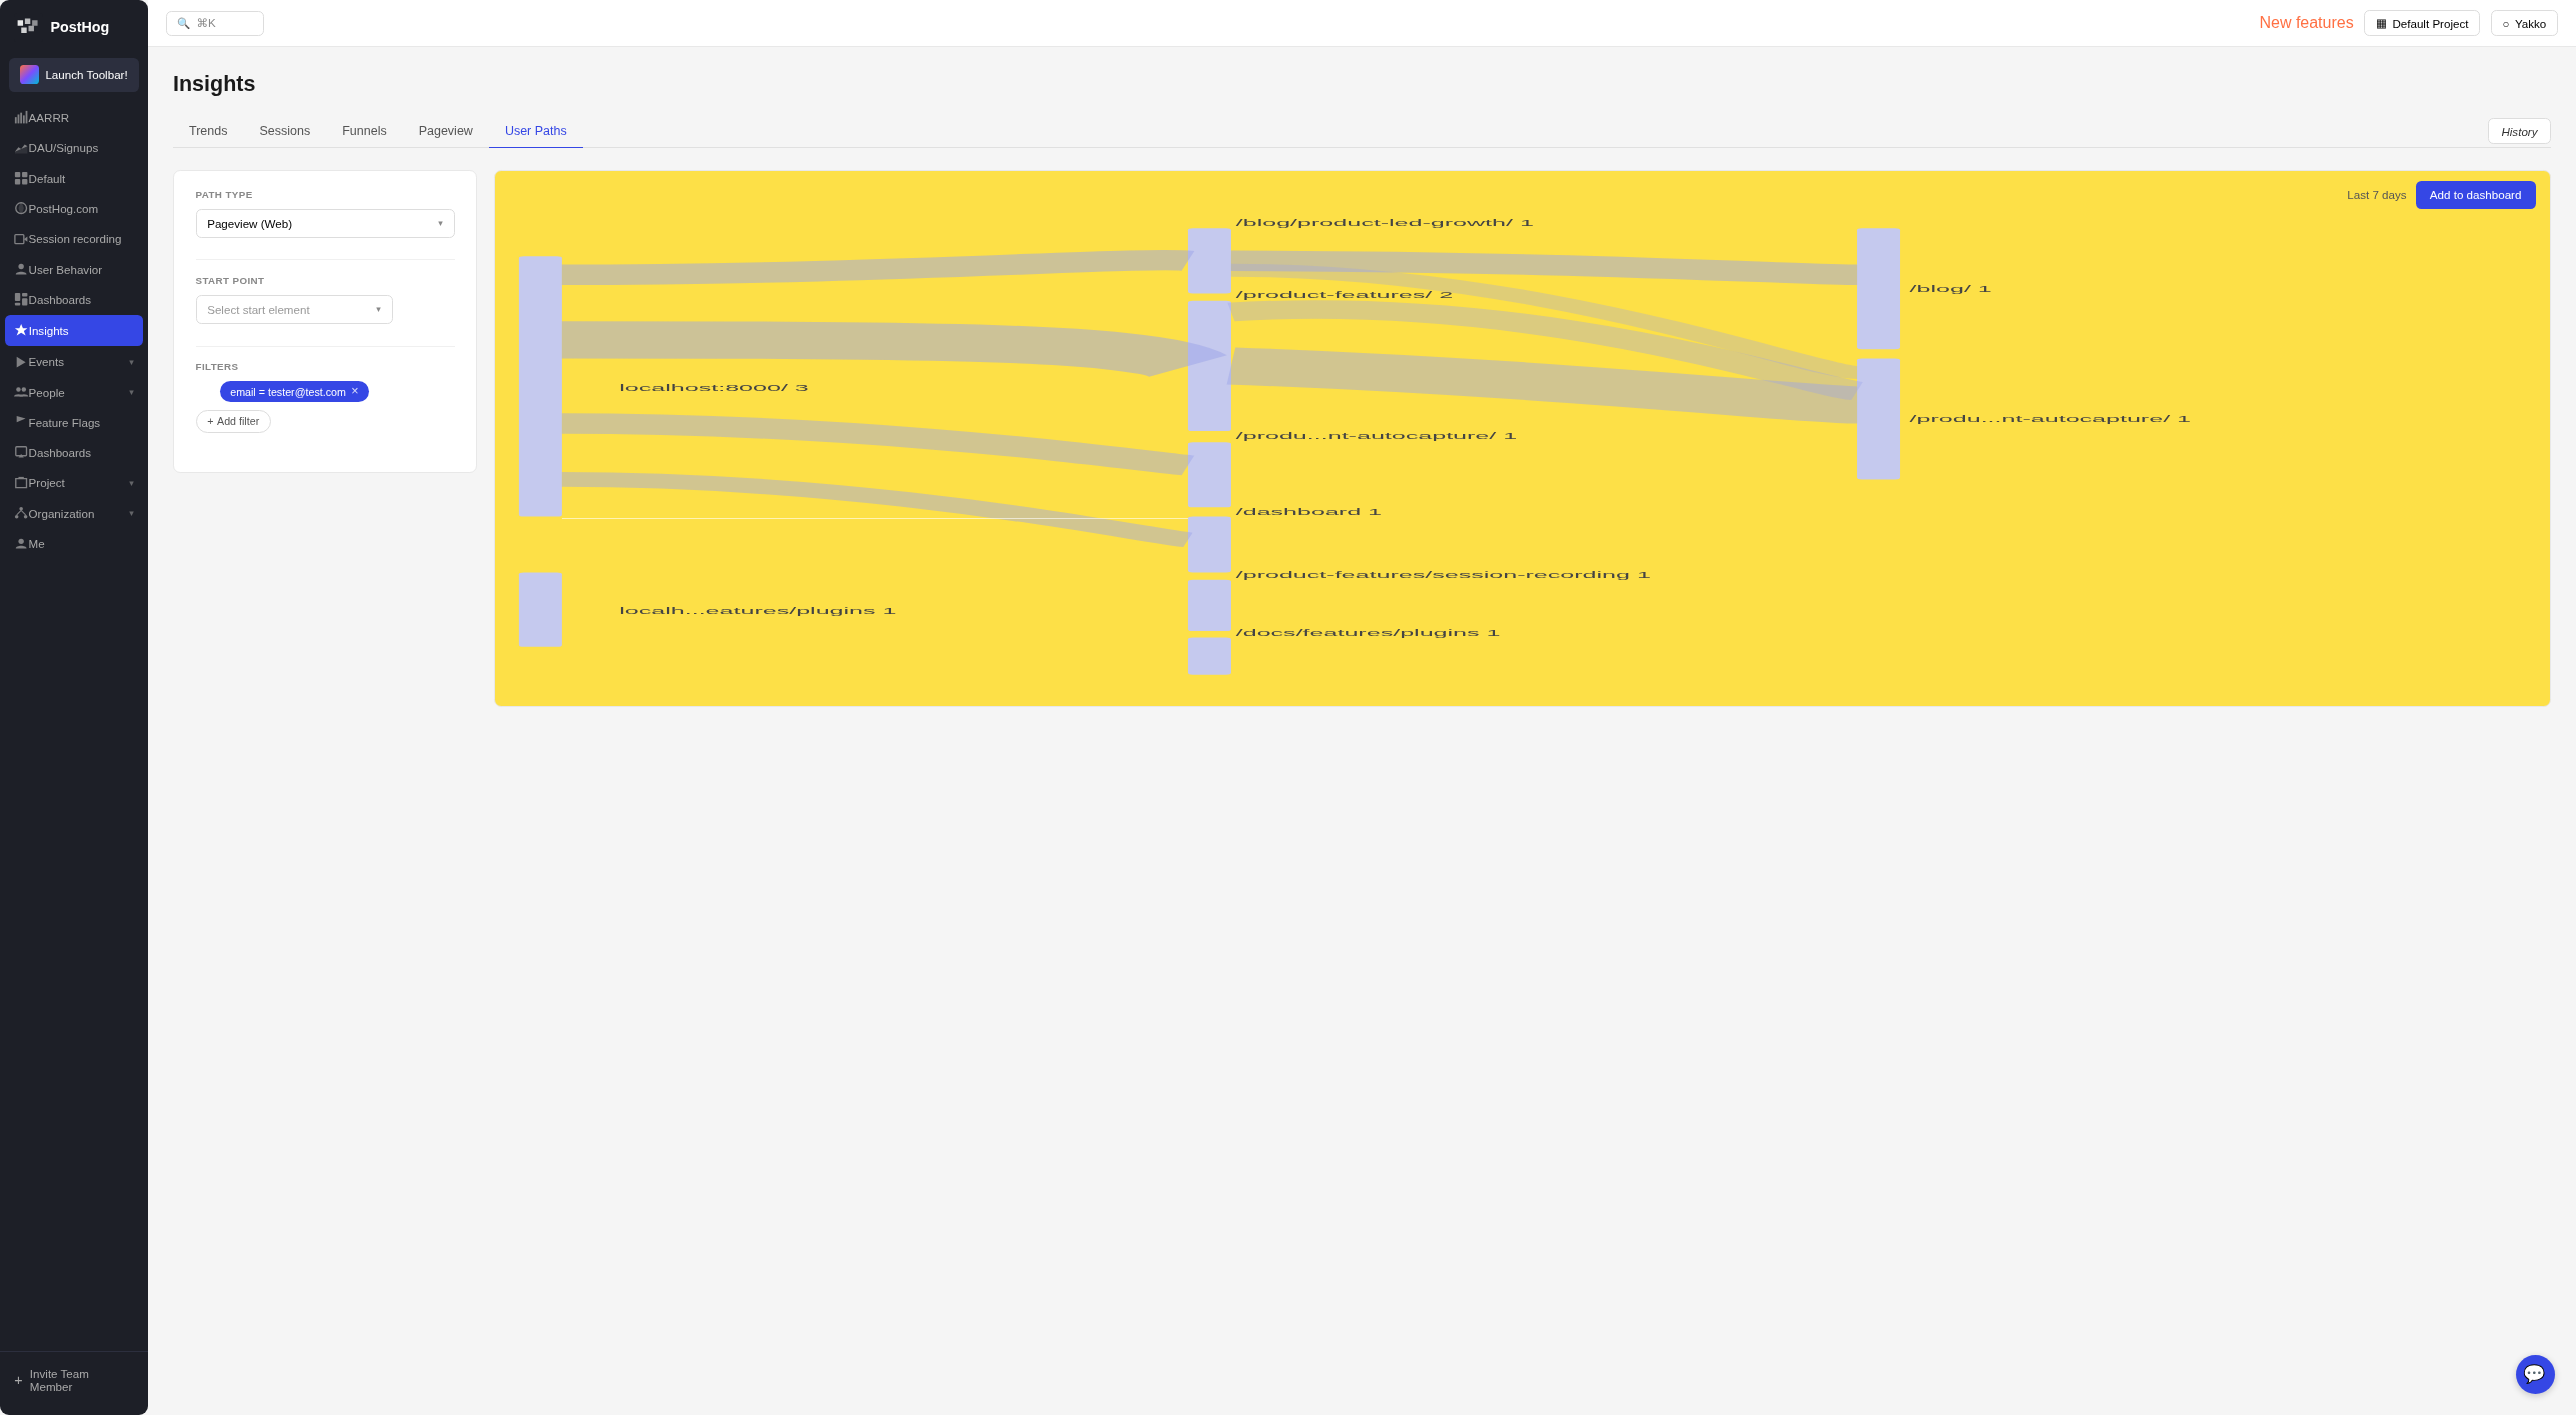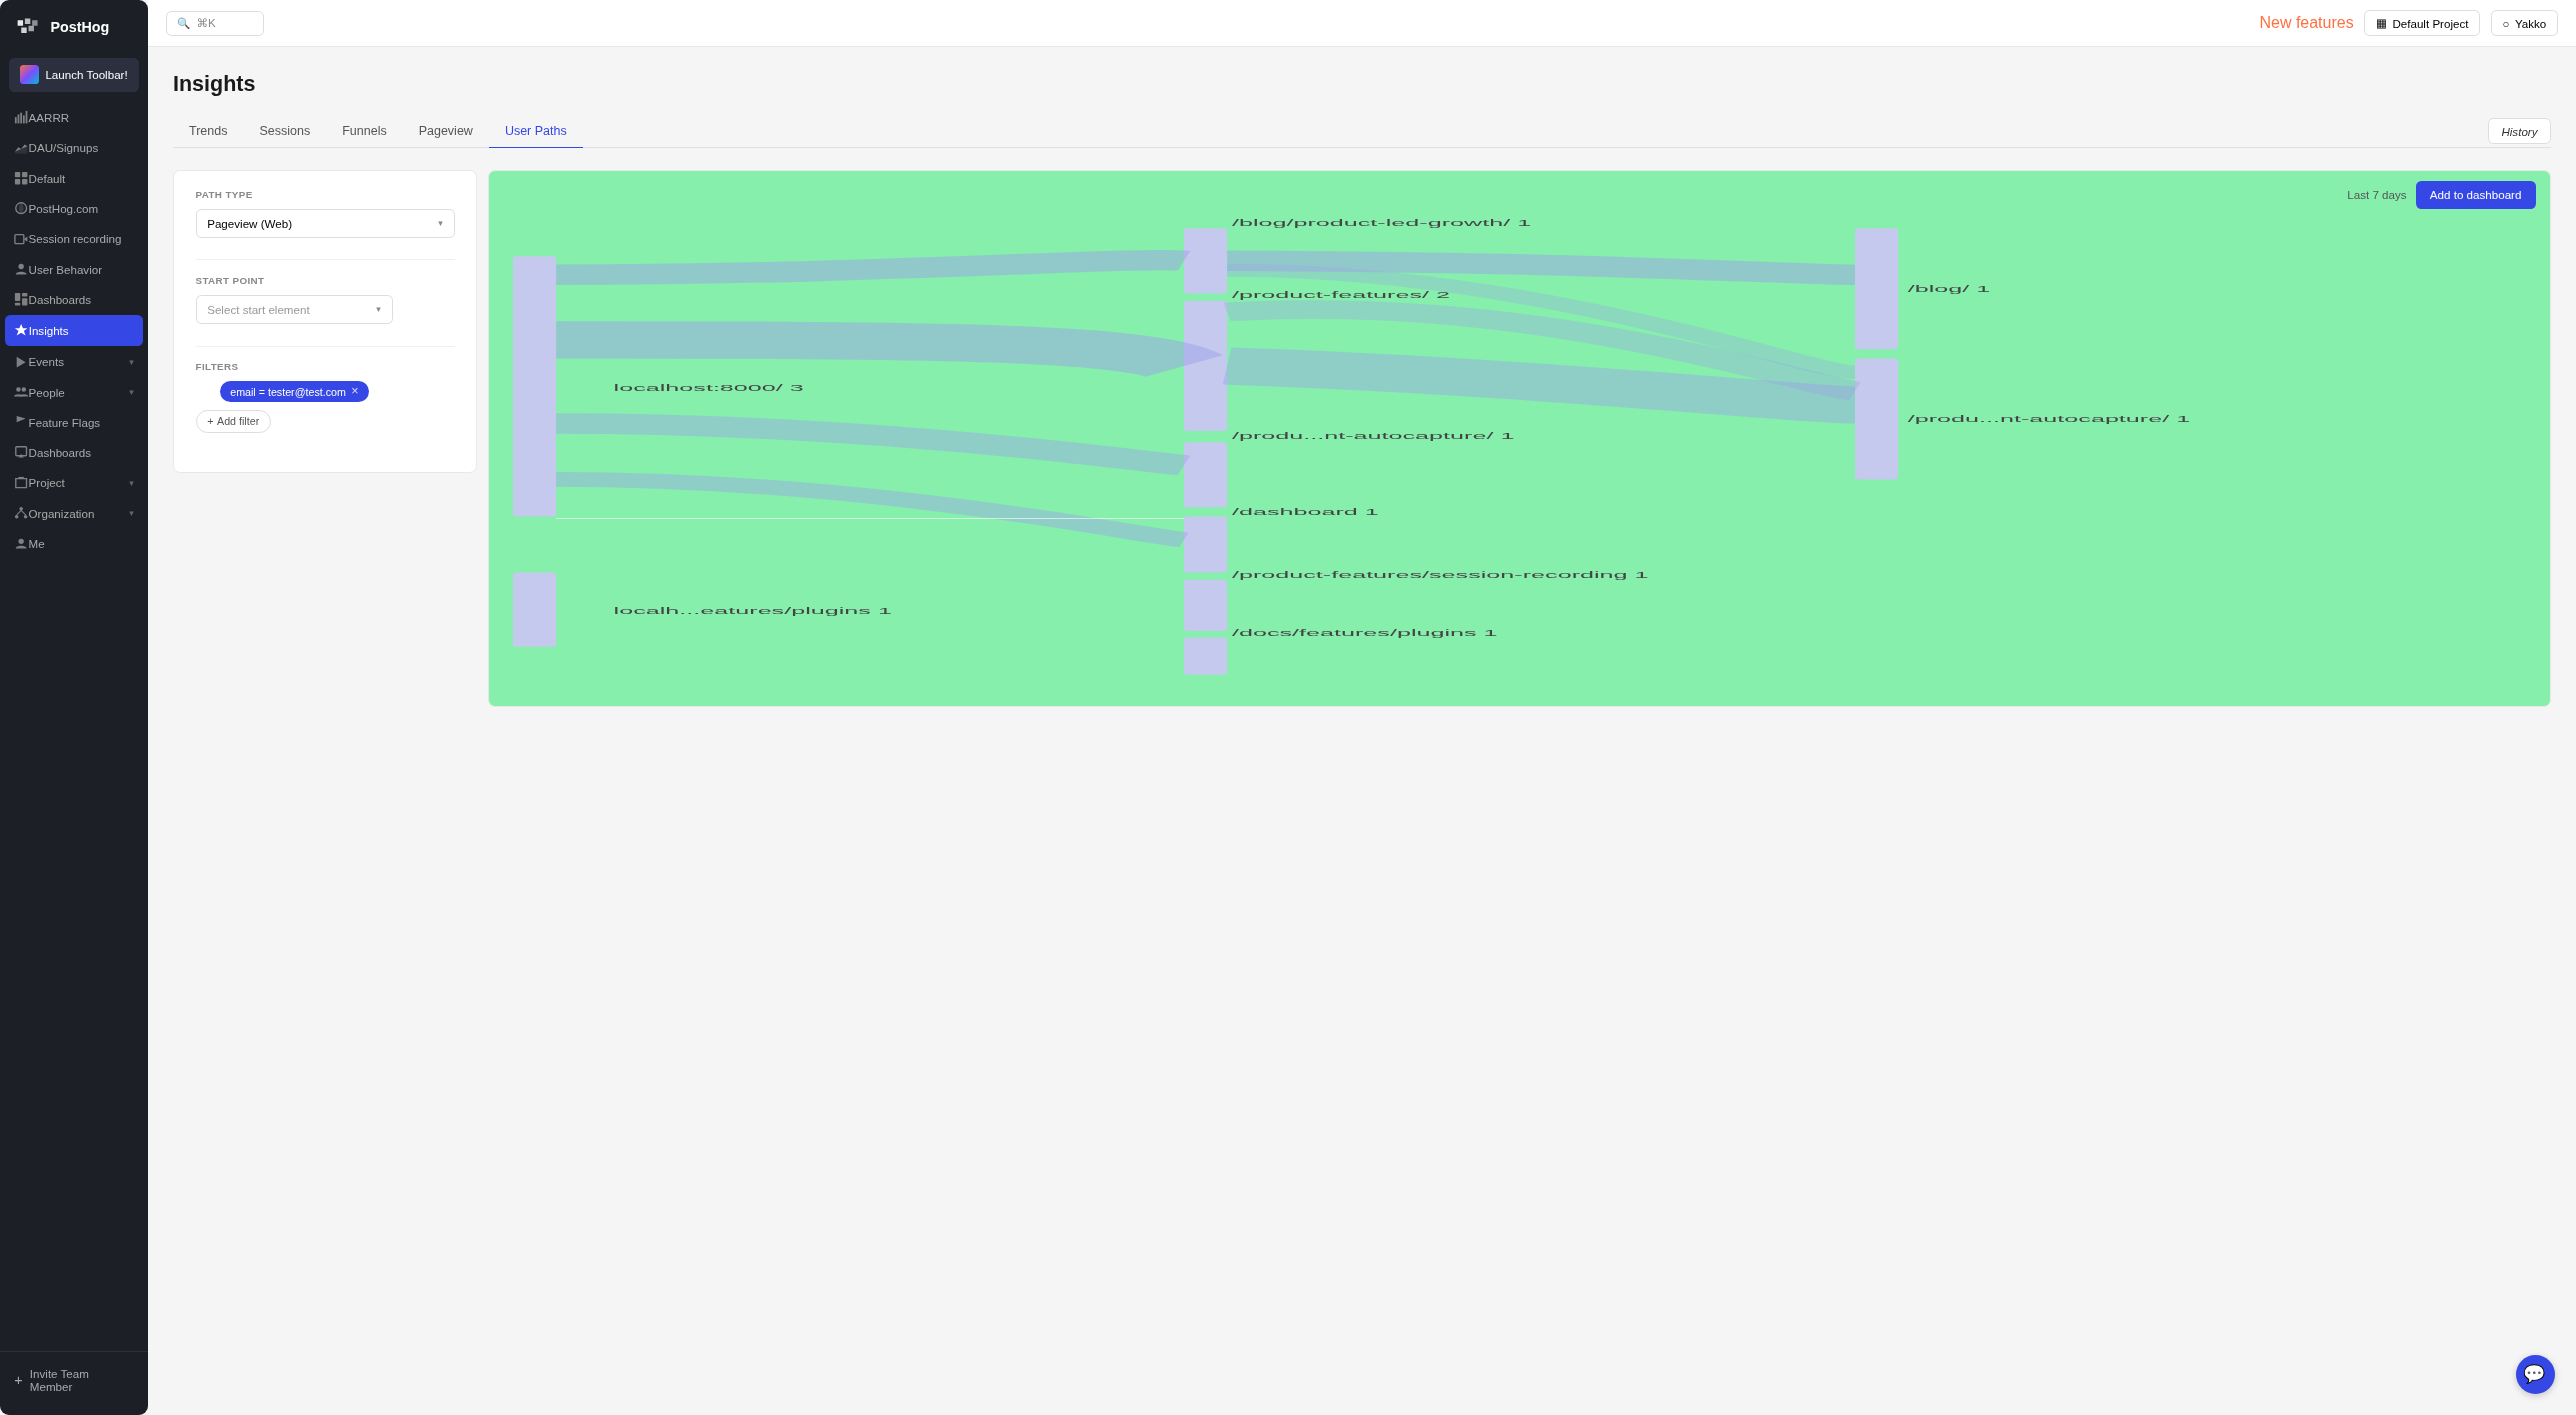--- a/index.html
+++ b/index.html
@@ -188,21 +188,21 @@
       font-size: 11.6px;
       cursor: pointer;
       background: #fff;
       color: #333;
       font-style: italic;
     }
 
     
     .insight-body {
       display: flex;
-      gap: 11px;
+      gap: 17px;
       min-height: 537px;
     }
 
     
     .left-panel {
       width: 304px;
       min-width: 304px;
       background: #fff;
       border-radius: 7.2px;
       border: 0.9px solid #e8e8e8;
@@ -267,21 +267,21 @@
       font-size: 10.7px;
       cursor: pointer;
       background: #fff;
       color: #555;
       margin-top: 7.2px;
     }
 
     
     .right-panel {
       flex: 1;
-      background: #86efac;
+      background: #fde047;
       border-radius: 7.2px;
       border: 0.9px solid #e8e8e8;
       overflow: hidden;
       position: relative;
     }
     .right-panel-header {
       display: flex;
       align-items: center;
       justify-content: flex-end;
       padding: 10.7px 14.3px;

